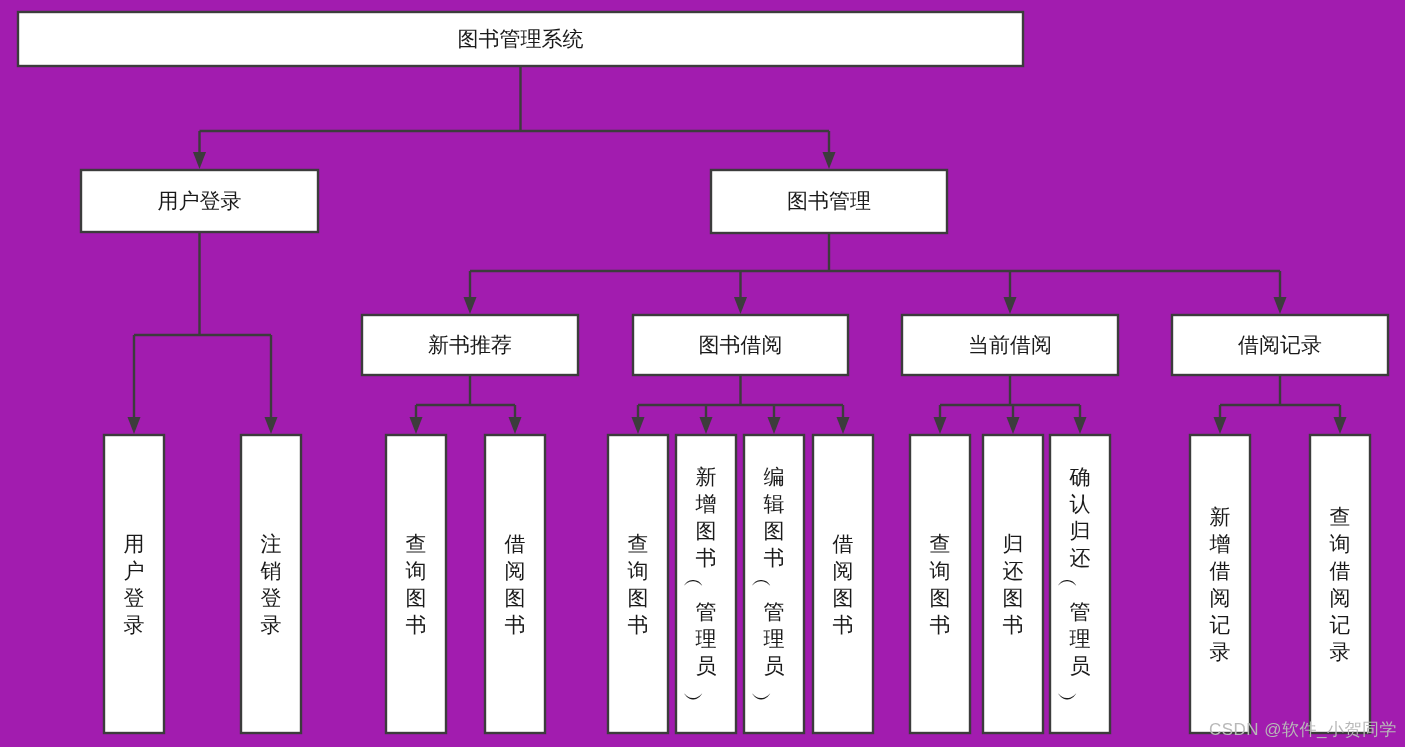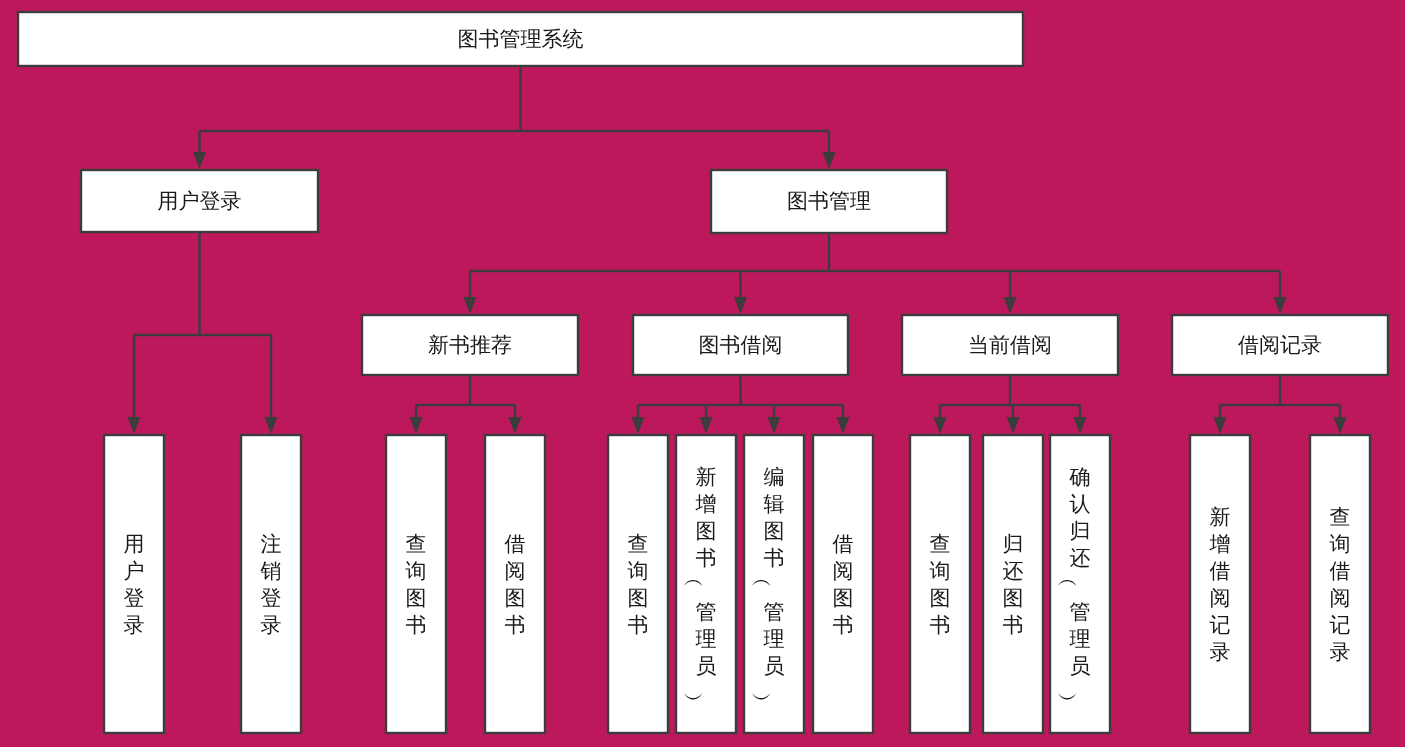--- a/index.html
+++ b/index.html
@@ -10,21 +10,21 @@
   body {
     width: 1405px;
     height: 747px;
     font-family: "Liberation Sans", "DejaVu Sans", sans-serif;
     overflow: hidden;
   }
   #diagram-root {
     position: relative;
     width: 1405px;
     height: 747px;
-    background: #be185d;
+    background: #a21caf;
   }
   svg#tree-svg {
     position: absolute;
     left: 0;
     top: 0;
     width: 1405px;
     height: 747px;
   }
   .node-box {
     fill: #ffffff;
@@ -217,13 +217,14 @@
         <g>
           <rect class="node-box" x="1190" y="435" width="60" height="298"></rect>
           <text class="node-label-v" x="1220" y="524.06"><tspan x="1220" dy="0">新</tspan><tspan x="1220" dy="27">增</tspan><tspan x="1220" dy="27">借</tspan><tspan x="1220" dy="27">阅</tspan><tspan x="1220" dy="27">记</tspan><tspan x="1220" dy="27">录</tspan></text>
         </g>
         <g>
           <rect class="node-box" x="1310" y="435" width="60" height="298"></rect>
           <text class="node-label-v" x="1340" y="524.06"><tspan x="1340" dy="0">查</tspan><tspan x="1340" dy="27">询</tspan><tspan x="1340" dy="27">借</tspan><tspan x="1340" dy="27">阅</tspan><tspan x="1340" dy="27">记</tspan><tspan x="1340" dy="27">录</tspan></text>
         </g>
       </g>
   </svg>
+  <div class="watermark-text">CSDN @软件_小贺同学</div>
 </div>
 
 </body></html>

